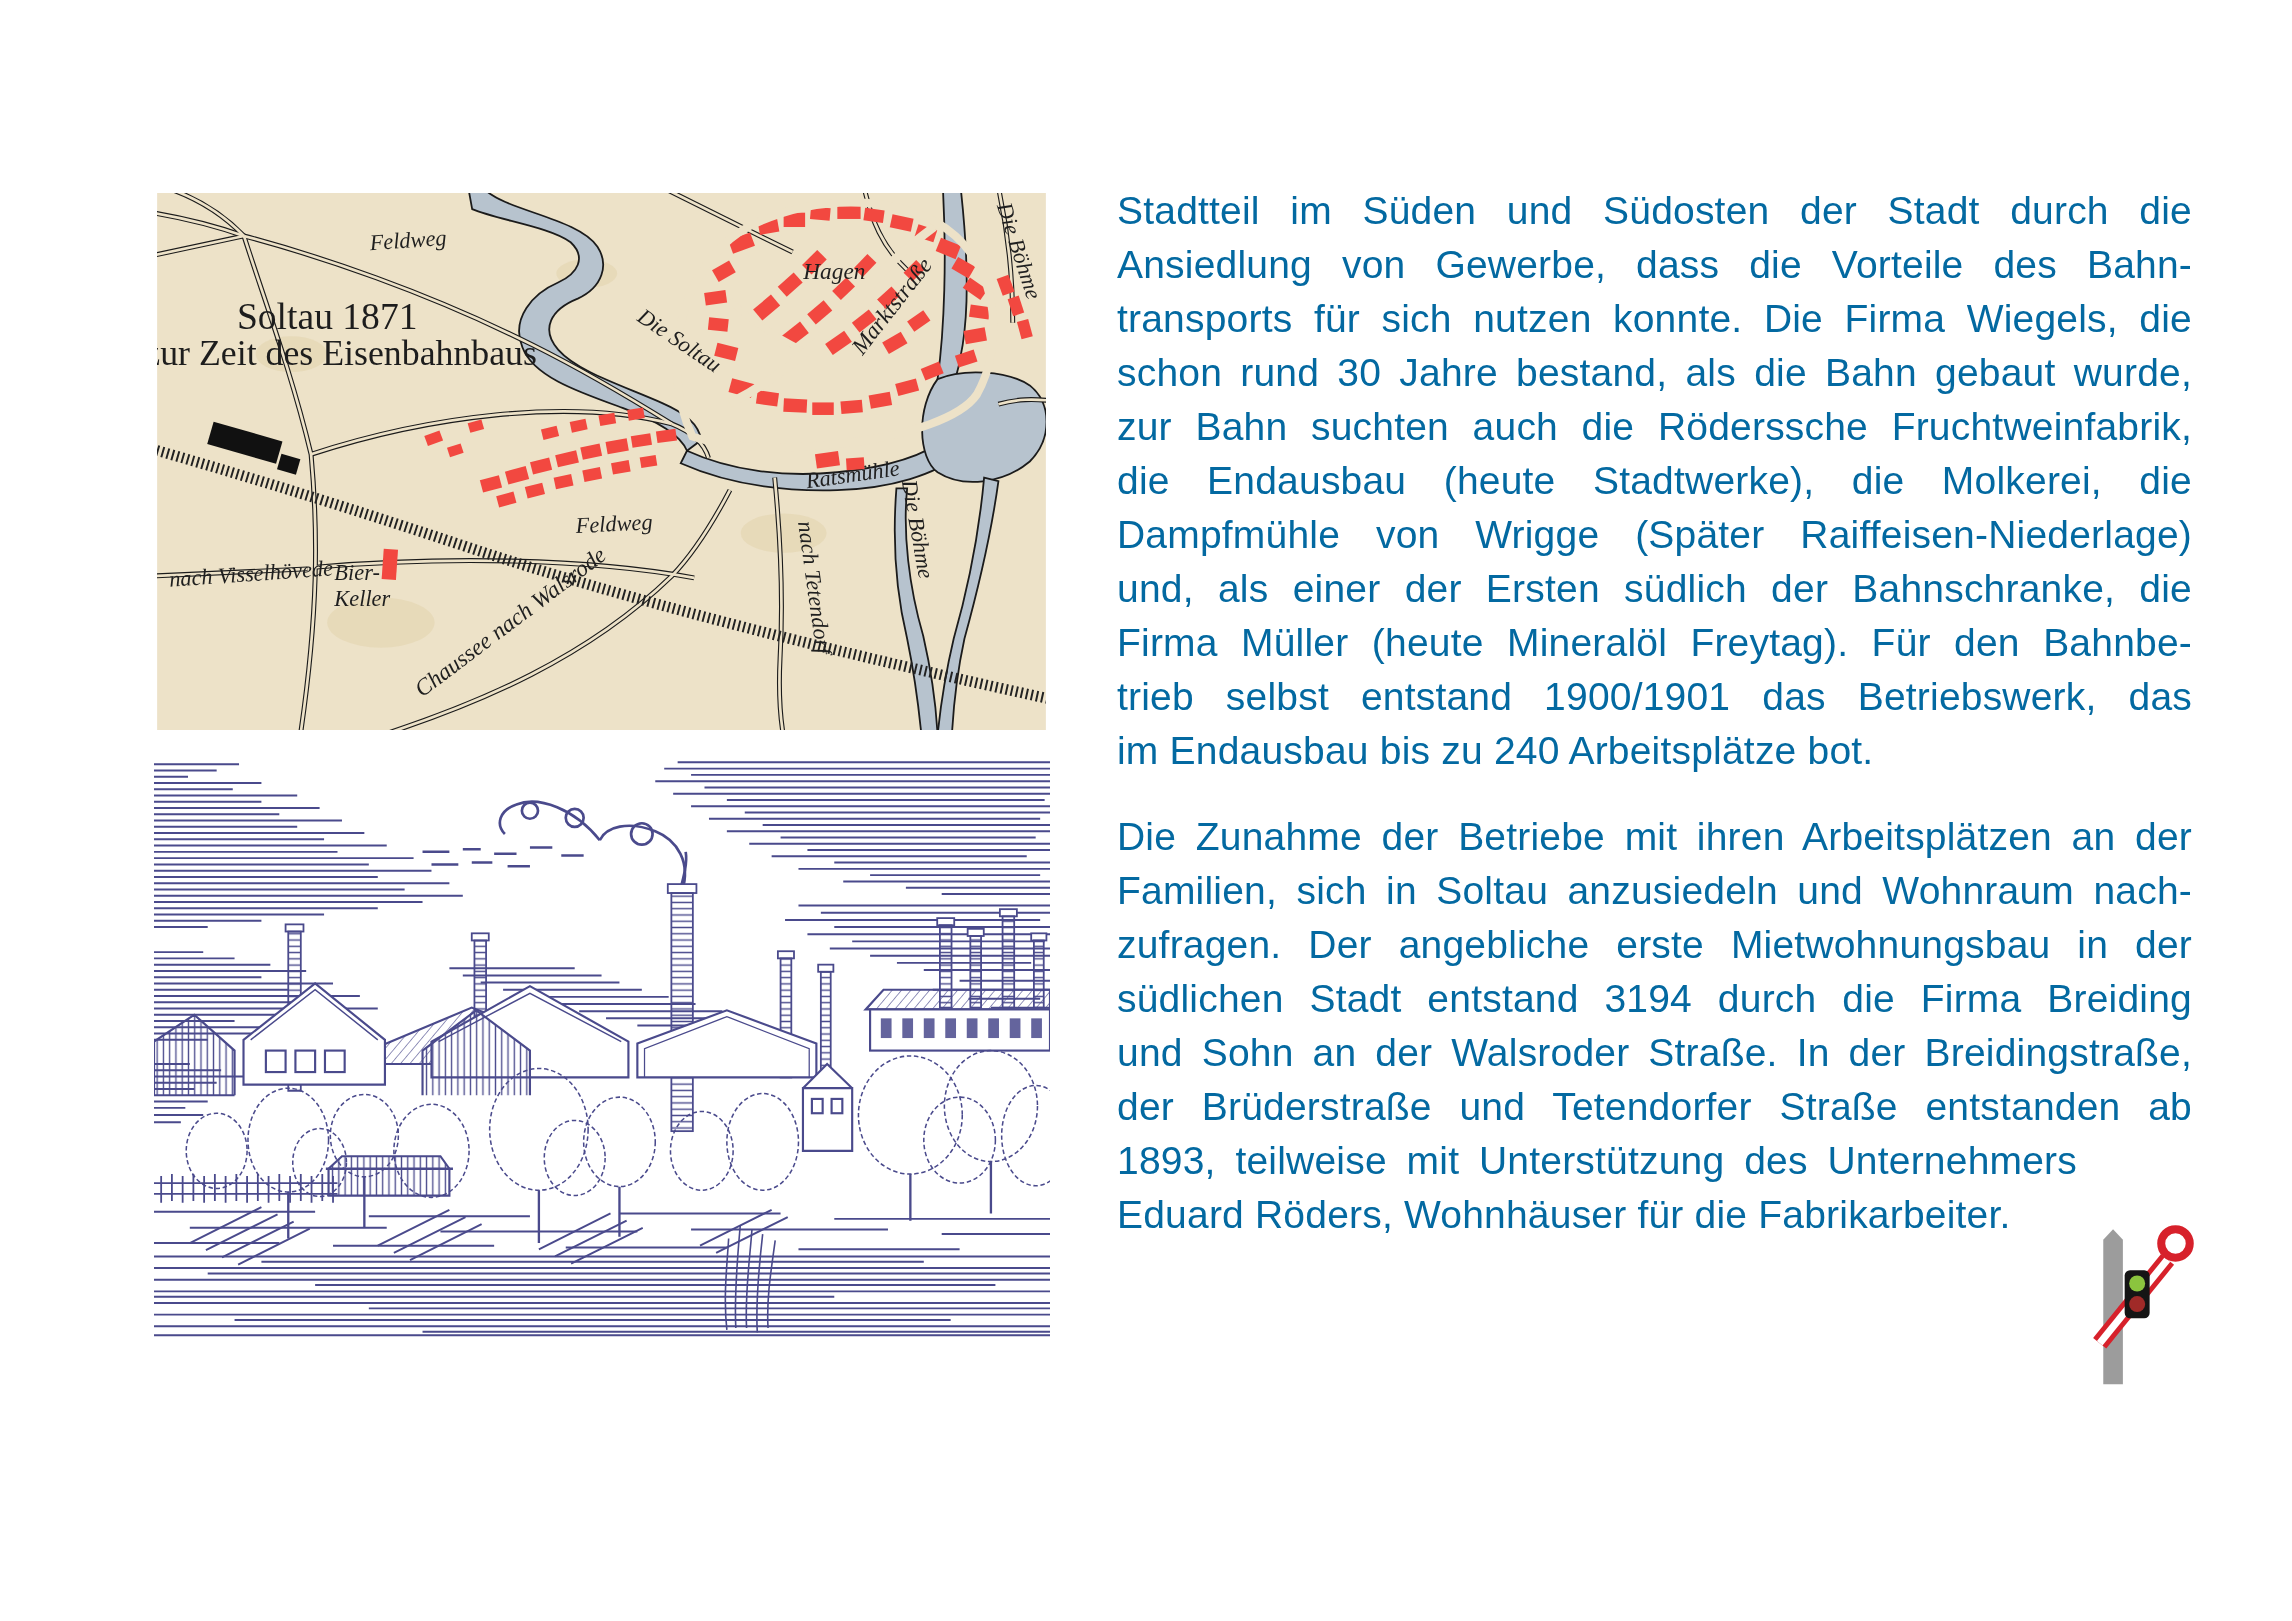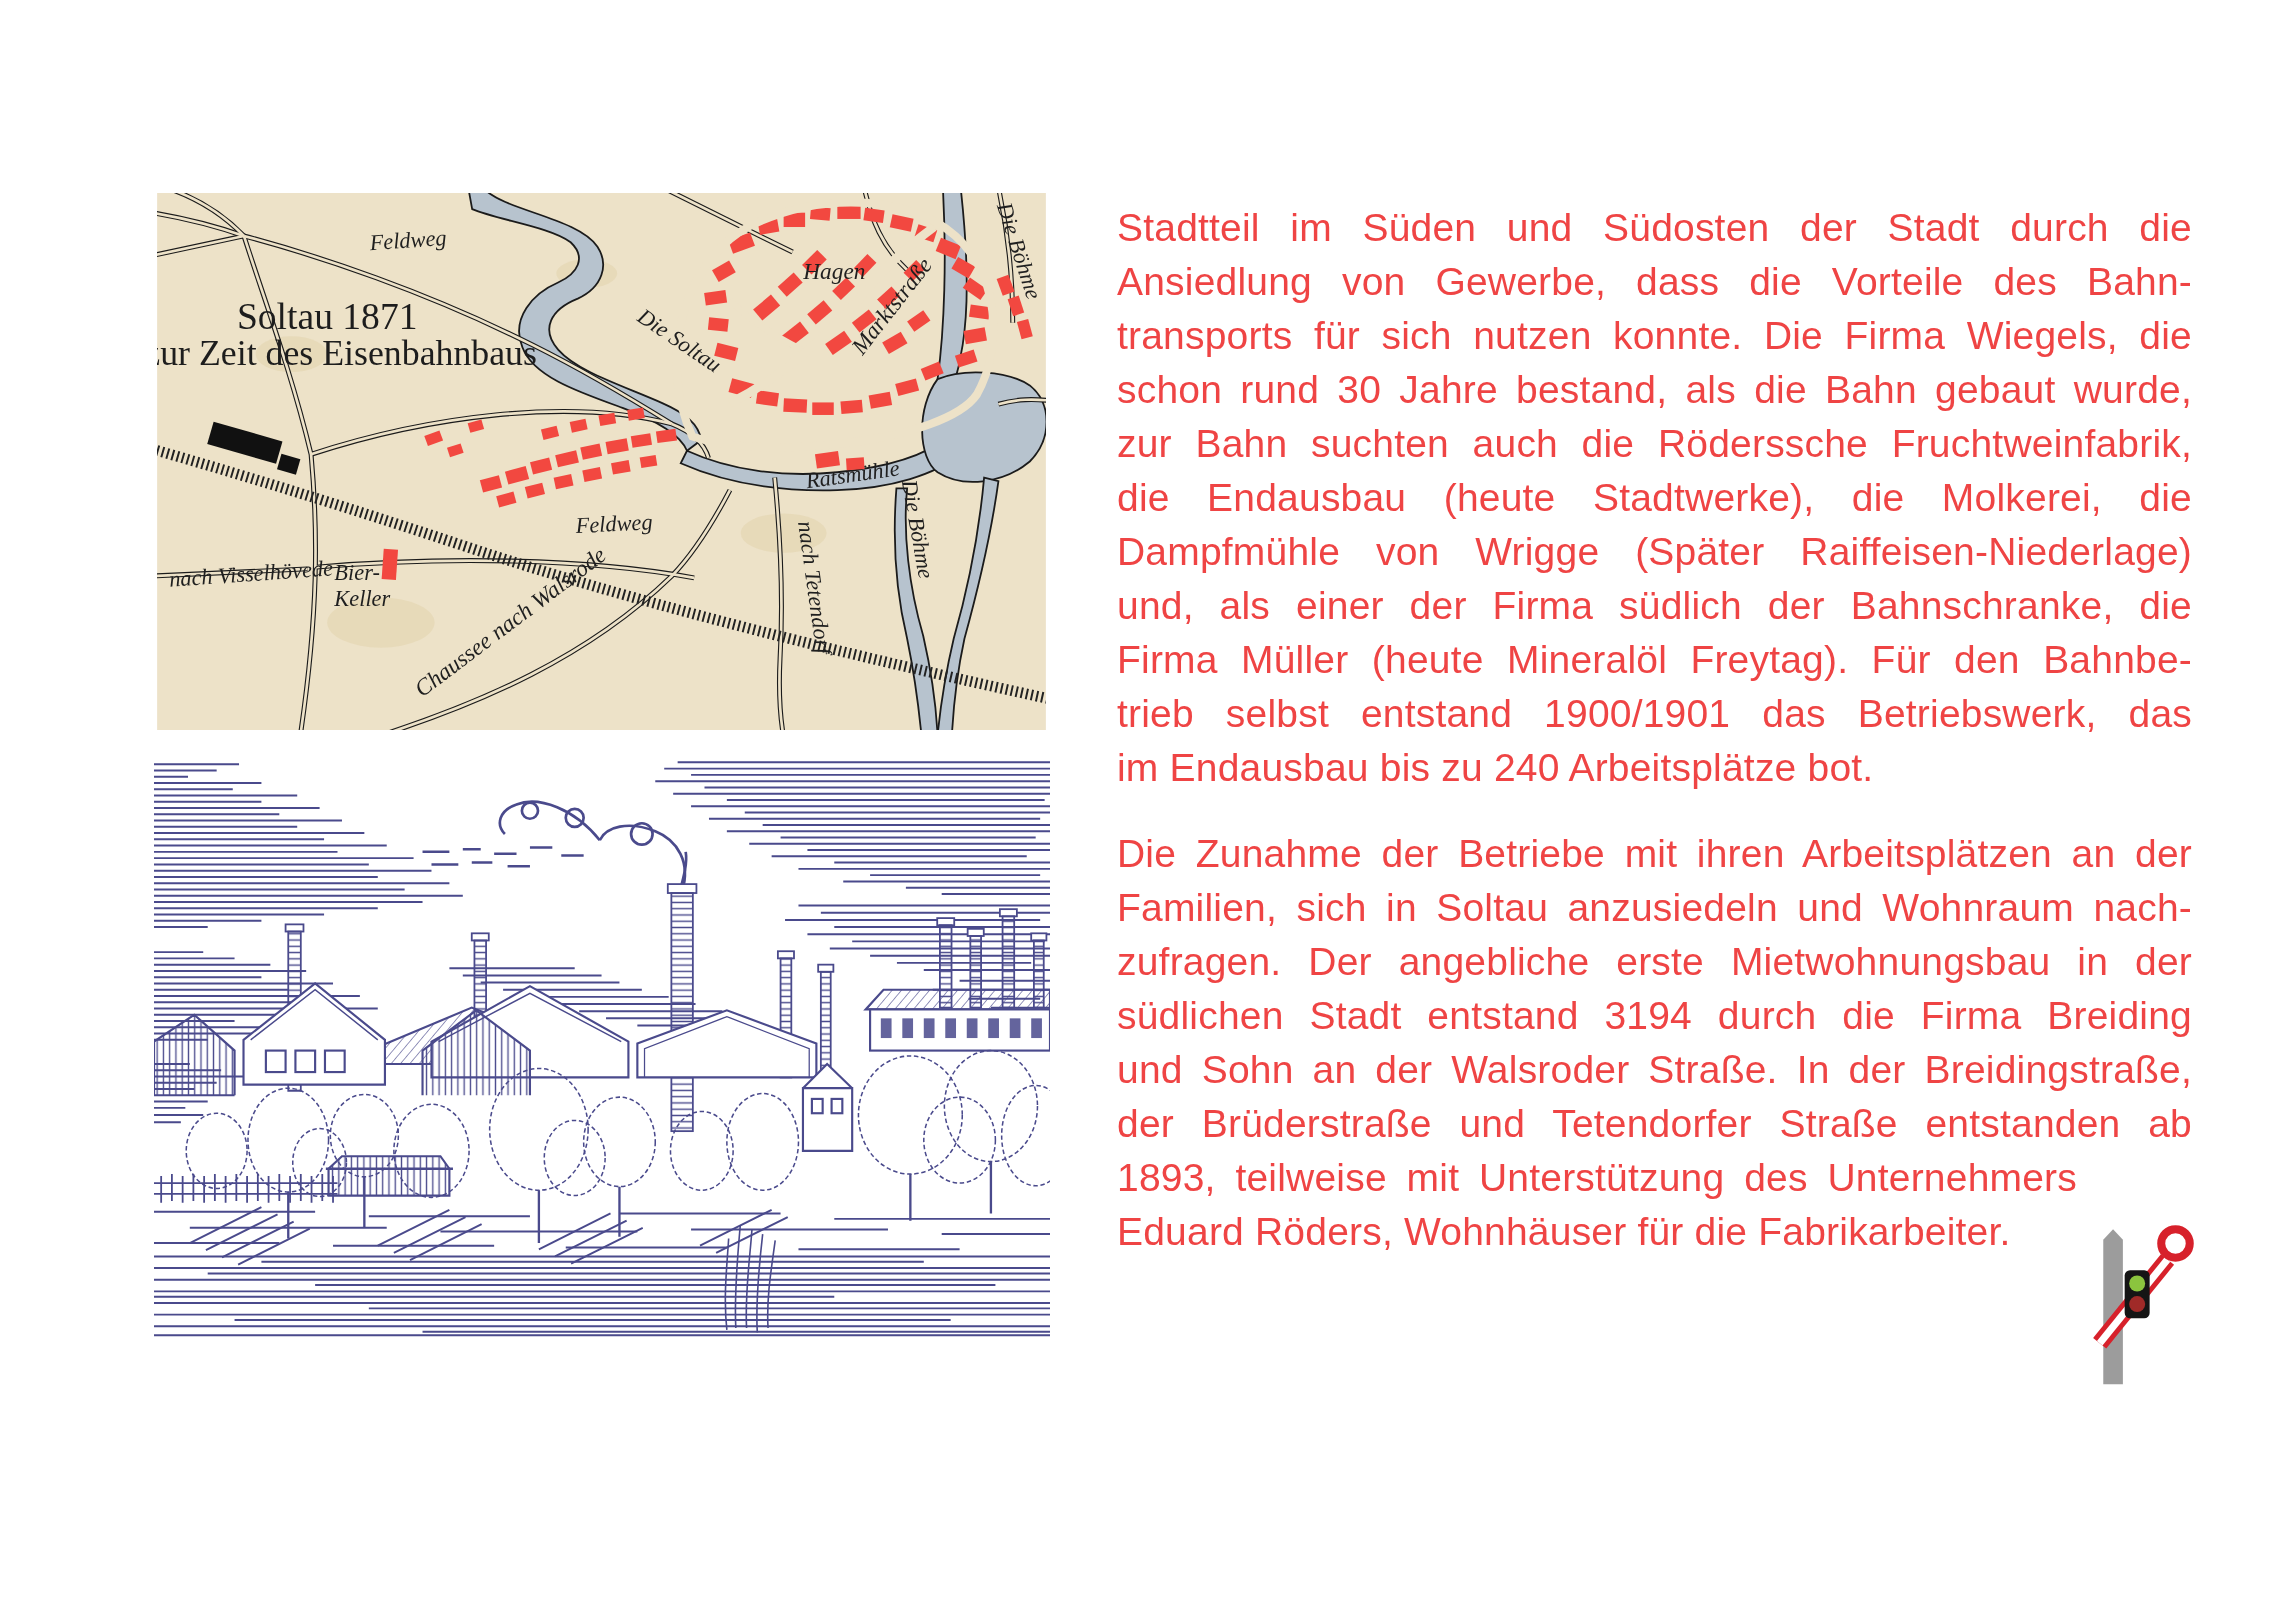--- a/index.html
+++ b/index.html
@@ -1,20 +1,20 @@
 <!DOCTYPE html>
 <html style="font-size:14.3px"><head>
 <meta charset="utf-8">
 <style>
   html,body{margin:0;padding:0;}
   body{width:2293px;height:1621px;position:relative;background:#ffffff;overflow:hidden;
        font-family:"Liberation Sans",sans-serif;}
   .abs{position:absolute;}
   
-  #article{left:1117px;top:201px;width:1075px;color:#ef4444;}
+  #article{left:1117px;top:184px;width:1075px;color:#0369a1;}
   .tline{font-size:39px;line-height:54px;white-space:nowrap;
          text-align:justify;text-align-last:justify;letter-spacing:0.2px;}
   .tlast{text-align-last:left;}
   .short{padding-right:115px;}
   .pgap{height:32px;}
   
   #mapfig{left:157px;top:193px;}
   #engfig{left:154px;top:755px;}
   #signal{left:2089px;top:1184px;}
   svg text{user-select:none;}
@@ -330,21 +330,21 @@
 </div>
 
 <div class="abs" id="article">
   <div class="tline">Stadtteil im Süden und Südosten der Stadt durch die</div>
   <div class="tline">Ansiedlung von Gewerbe, dass die Vorteile des Bahn-</div>
   <div class="tline">transports für sich nutzen konnte. Die Firma Wiegels, die</div>
   <div class="tline">schon rund 30 Jahre bestand, als die Bahn gebaut wurde,</div>
   <div class="tline">zur Bahn suchten auch die Röderssche Fruchtweinfabrik,</div>
   <div class="tline">die Endausbau (heute Stadtwerke), die Molkerei, die</div>
   <div class="tline">Dampfmühle von Wrigge (Später Raiffeisen-Niederlage)</div>
-  <div class="tline">und, als einer der Firma südlich der Bahnschranke, die</div>
+  <div class="tline">und, als einer der Ersten südlich der Bahnschranke, die</div>
   <div class="tline">Firma Müller (heute Mineralöl Freytag). Für den Bahnbe-</div>
   <div class="tline">trieb selbst entstand 1900/1901 das Betriebswerk, das</div>
   <div class="tline tlast">im Endausbau bis zu 240 Arbeitsplätze bot.</div>
   <div class="pgap"></div>
   <div class="tline">Die Zunahme der Betriebe mit ihren Arbeitsplätzen an der</div>
   <div class="tline">Familien, sich in Soltau anzusiedeln und Wohnraum nach-</div>
   <div class="tline">zufragen. Der angebliche erste Mietwohnungsbau in der</div>
   <div class="tline">südlichen Stadt entstand 3194 durch die Firma Breiding</div>
   <div class="tline">und Sohn an der Walsroder Straße. In der Breidingstraße,</div>
   <div class="tline">der Brüderstraße und Tetendorfer Straße entstanden ab</div>

